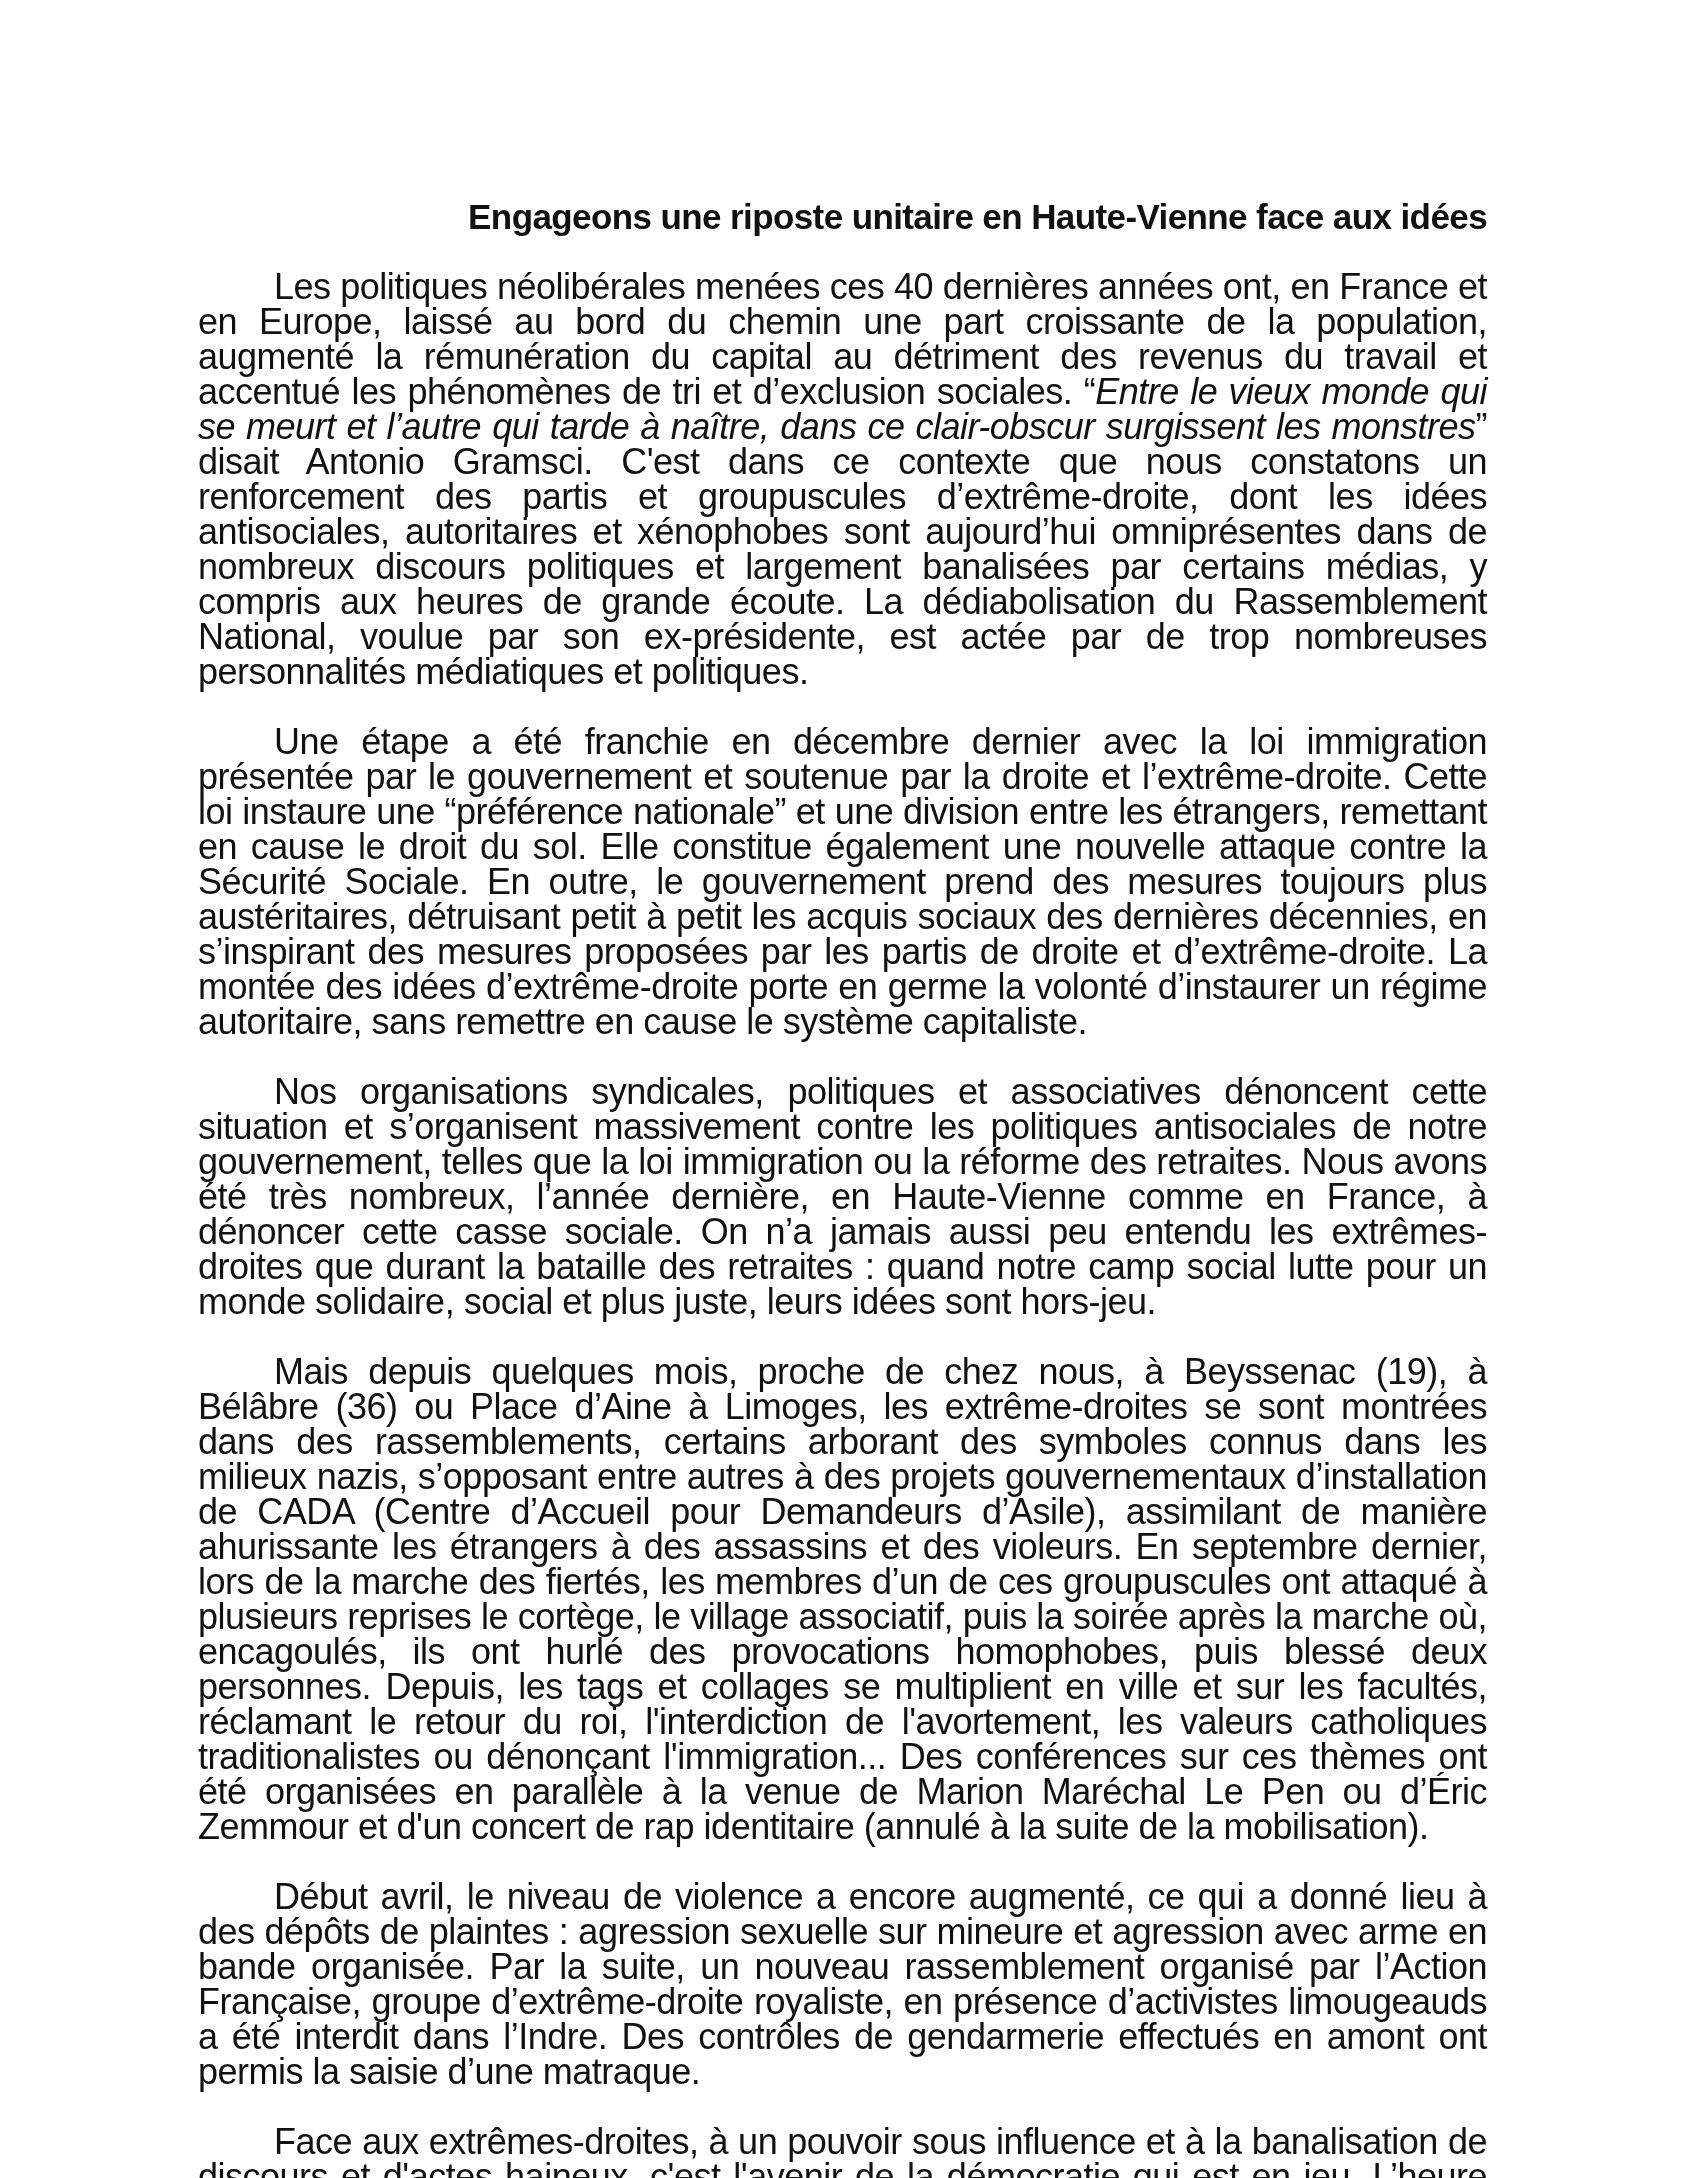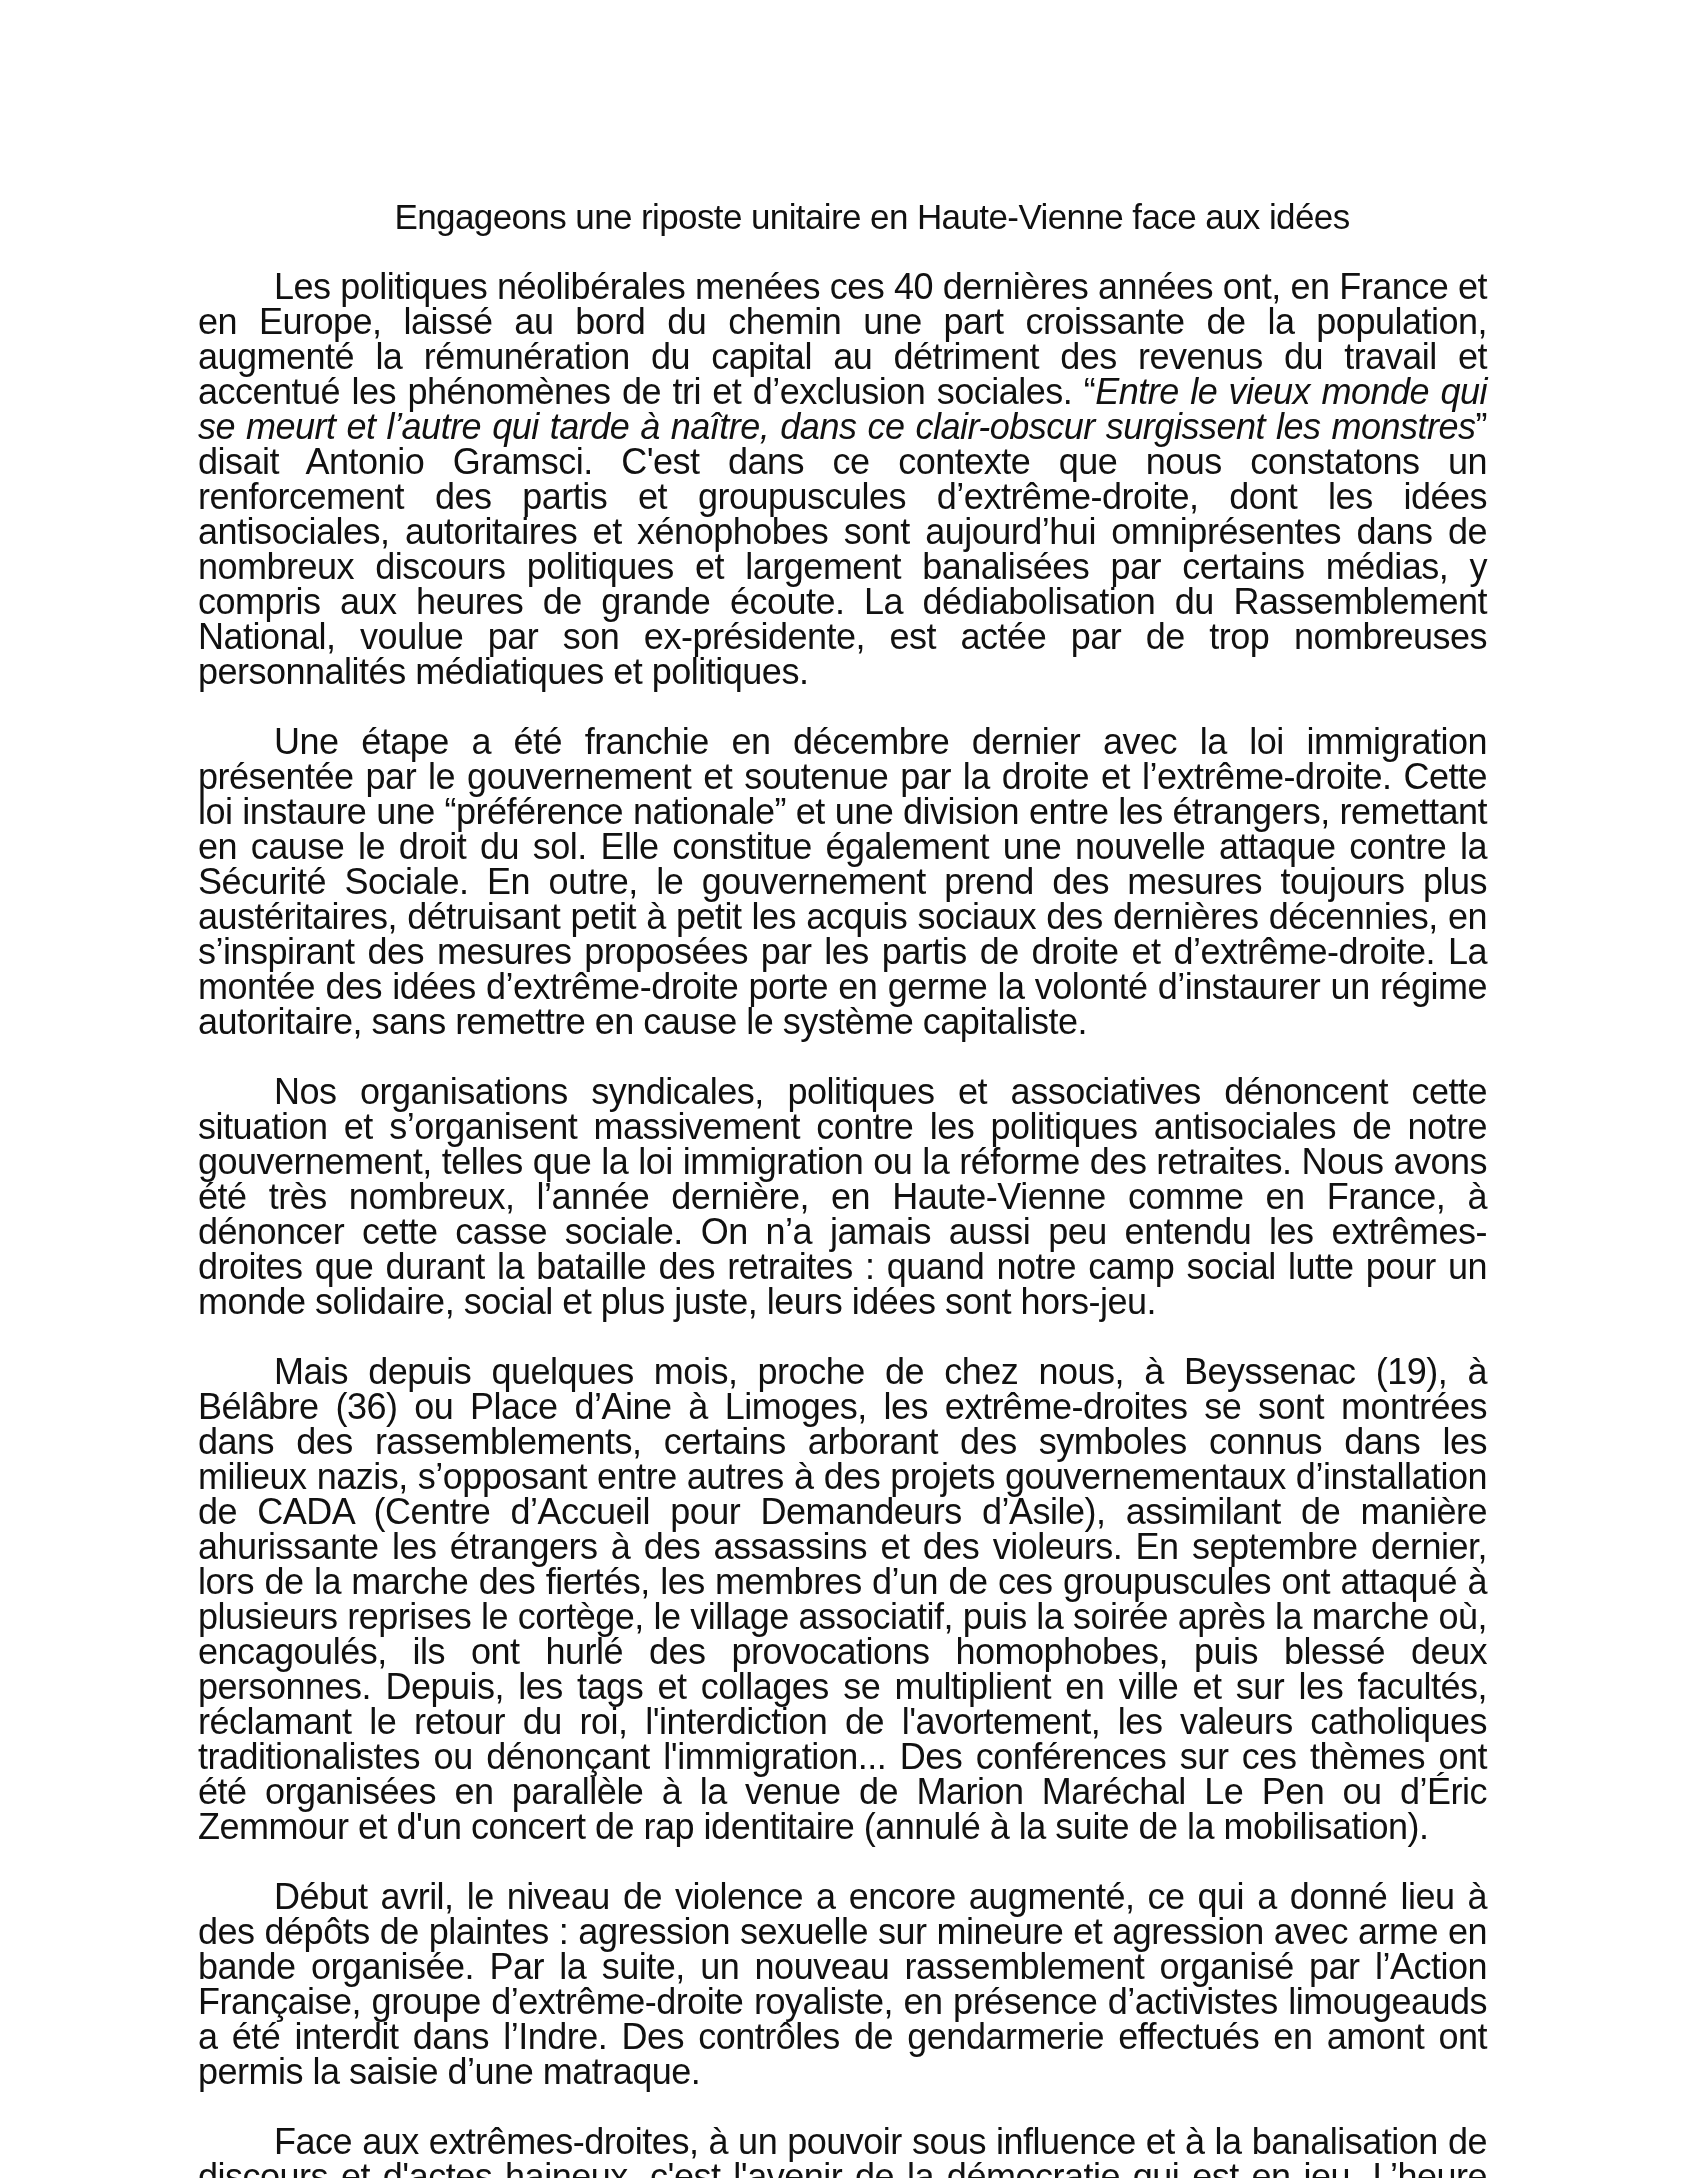--- a/index.html
+++ b/index.html
@@ -15,24 +15,24 @@
       color: #111111;
       font-family: "Liberation Sans", "DejaVu Sans", sans-serif;
     }
     .page {
       position: absolute;
       left: 198px;
       top: 196px;
       width: 1289px;
     }
     .title {
-      font-weight: normal;
+      font-weight: bold;
       font-size: 35px;
       line-height: 42px;
-      text-align: center;
+      text-align: right;
       margin: 0 0 31px 0;
       padding-left: 59px;
       letter-spacing: -0.6px;
     }
     .title span { display: block; }
     .para {
       font-size: 36px;
       line-height: 35px;
       text-align: justify;
       text-indent: 76px;

